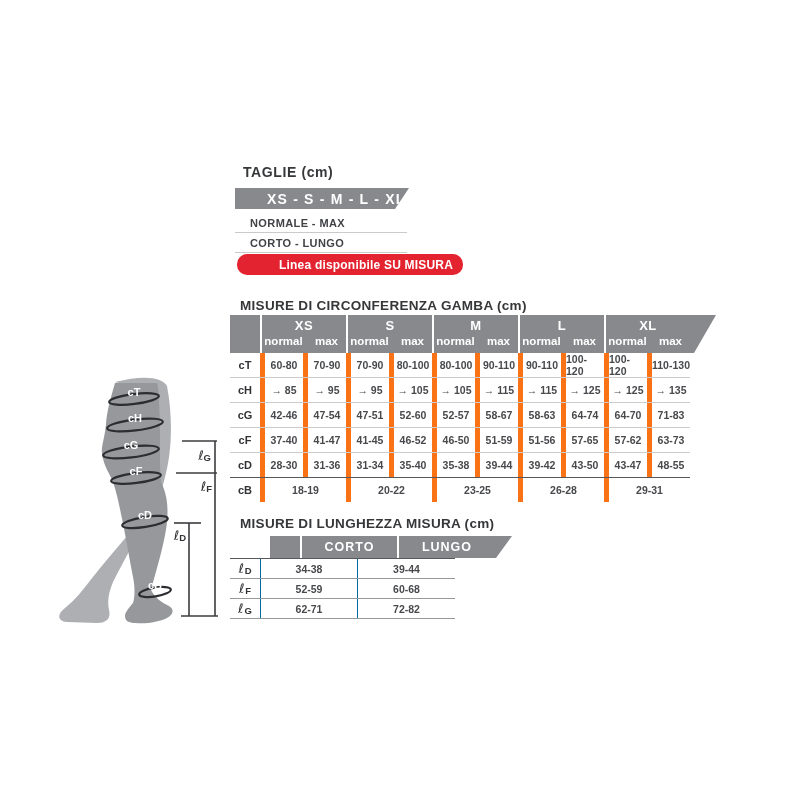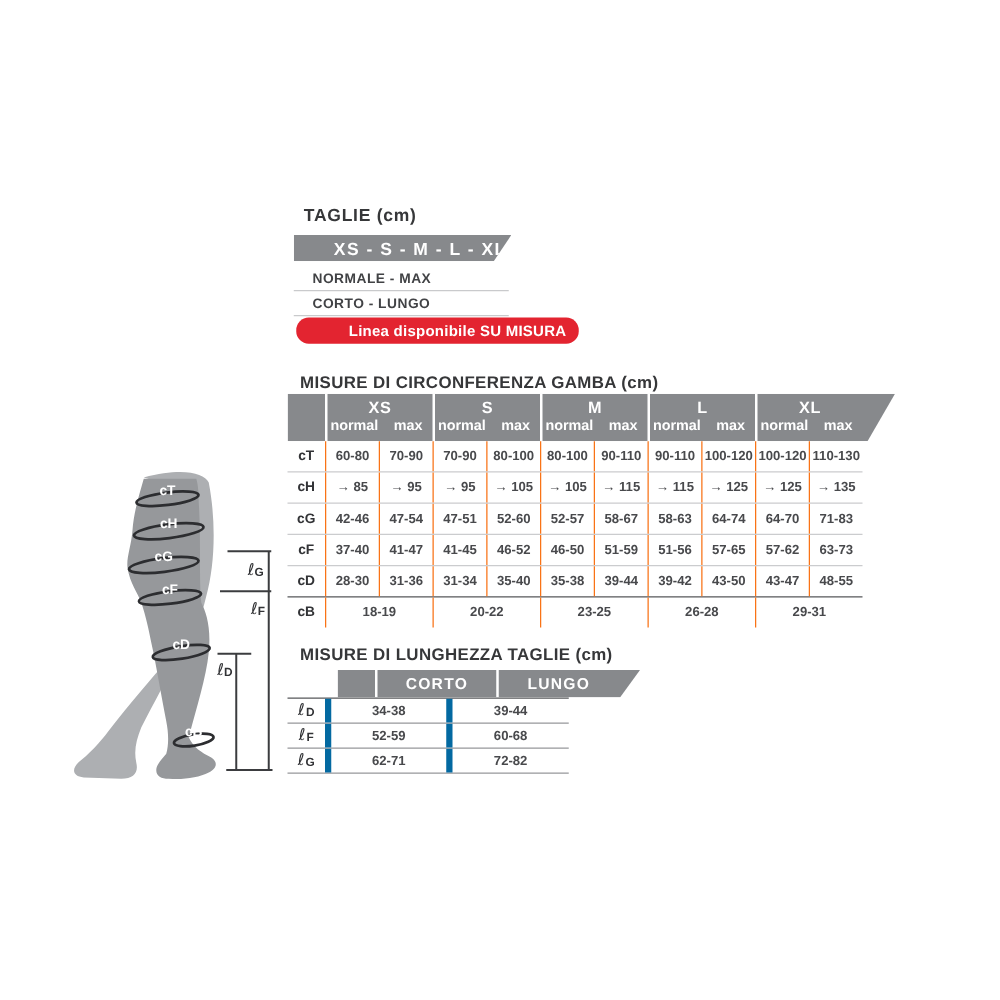--- a/index.html
+++ b/index.html
@@ -32,37 +32,37 @@
   .size-label{position:absolute;top:3px;width:86px;text-align:center;color:#fff;font-weight:bold;
               font-size:13px;letter-spacing:.5px;}
   .sub-label{position:absolute;top:20px;width:43px;text-align:center;color:#fff;font-weight:bold;
              font-size:11.5px;}
   .circ-body{position:absolute;left:0;top:38px;width:460px;}
   .circ-row{display:grid;grid-template-columns:30px repeat(10,43px);height:24px;
             border-bottom:1px solid #cbccce;}
   .circ-row.dark-bottom{border-bottom:1px solid #57585b;}
   .circ-row.merged{display:grid;grid-template-columns:30px repeat(5,86px);border-bottom:none;}
   .circ-row .cell{display:flex;align-items:center;justify-content:center;font-size:10.5px;
-                  font-weight:bold;color:#48494c;border-left:1px solid #f97316;}
+                  font-weight:bold;color:#48494c;border-left:5px solid #f97316;}
   .circ-row .rowlab{display:flex;align-items:center;justify-content:center;border-left:none;
                     font-size:11px;font-weight:bold;color:#323336;}
 
   
   .len-table{position:absolute;left:230px;top:536px;width:245px;padding-left:40px;}
   .len-header{position:relative;height:22px;}
   .len-header .hdr-bg{position:absolute;left:0;top:0;width:242px;height:22px;background:#87898c;
                       clip-path:polygon(0 0,100% 0,calc(100% - 16px) 100%,0 100%);}
   .len-header .hdr-sep{height:22px;}
   .len-col-label{position:absolute;top:4px;text-align:center;color:#fff;font-weight:bold;
                  font-size:12.5px;letter-spacing:1px;}
   .len-body{position:absolute;left:0;top:22px;width:225px;}
   .len-row{display:grid;grid-template-columns:30px 97px 98px;height:19px;border-bottom:1px solid #97989b;}
   .len-row:first-child{border-top:1px solid #57585b;}
   .len-row .cell{display:flex;align-items:center;justify-content:center;font-size:10.5px;
-                 font-weight:bold;color:#48494c;border-left:5px solid #0369a1;}
+                 font-weight:bold;color:#48494c;border-left:1px solid #0369a1;}
   .len-row .rowlab{border-left:none;display:flex;align-items:center;justify-content:center;gap:1px;}
   .ell-sym{font-family:"DejaVu Sans",sans-serif;font-style:italic;font-size:13px;color:#323336;}
   .ell-sub{font-size:9.5px;font-weight:bold;color:#323336;margin-top:3px;}
 
   
   .leg-wrap{position:absolute;left:55px;top:372px;width:170px;height:258px;}
   .band-label{fill:#ffffff;font-family:"Liberation Sans",sans-serif;font-weight:bold;font-size:11px;}
   .measure{stroke:#3b3c3f;stroke-width:1.6;fill:none;}
   .svg-ell{font-family:"DejaVu Sans",sans-serif;font-style:italic;font-size:13px;fill:#323336;}
   .svg-sub{font-family:"Liberation Sans",sans-serif;font-weight:bold;font-size:9.5px;fill:#323336;
@@ -254,21 +254,21 @@
         <div class="rowlab">cB</div>
         <div class="cell">18-19</div>
         <div class="cell">20-22</div>
         <div class="cell">23-25</div>
         <div class="cell">26-28</div>
         <div class="cell">29-31</div>
       </div>
     </div>
   </div>
 
-  <div class="section-title" style="left:240px;top:516px;">MISURE DI LUNGHEZZA TAGLIE (cm)</div>
+  <div class="section-title" style="left:240px;top:516px;">MISURE DI LUNGHEZZA MISURA (cm)</div>
 
   <div class="len-table">
     <div class="len-header">
       <div class="hdr-bg"></div>
       <div class="hdr-sep" style="left:30px;"></div>
       <div class="hdr-sep" style="left:127px;"></div>
       <div class="len-col-label" style="left:32px;width:95px;">CORTO</div>
       <div class="len-col-label" style="left:129px;width:96px;">LUNGO</div>
     </div>
     <div class="len-body">

